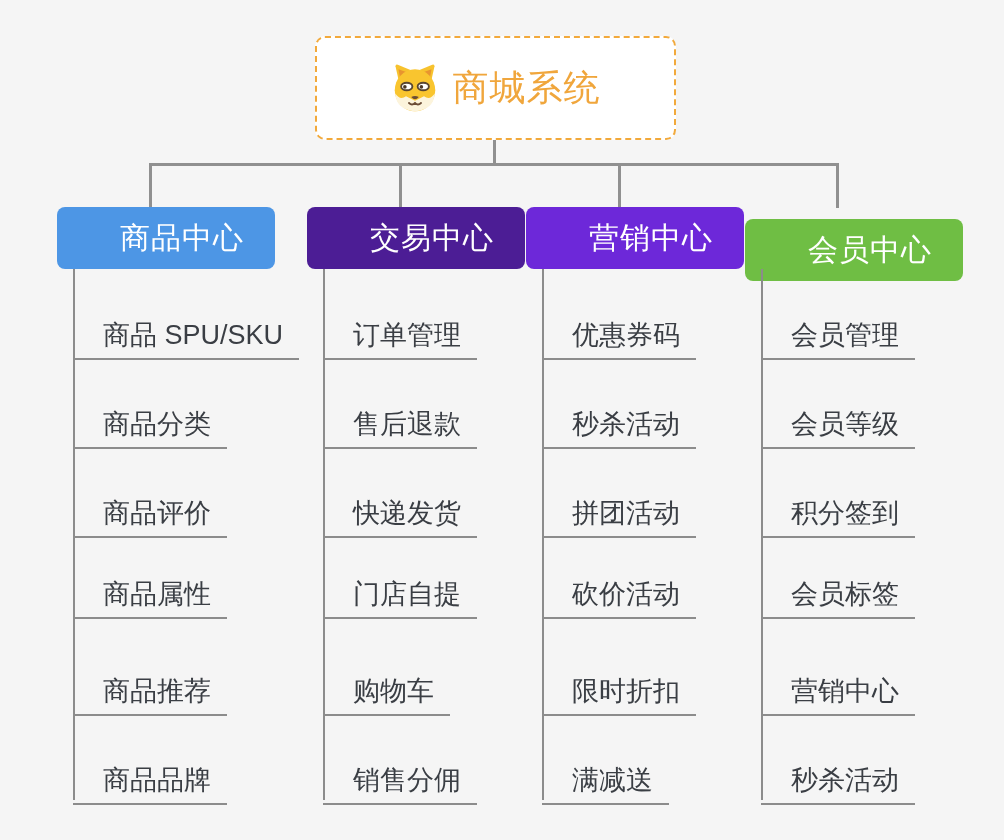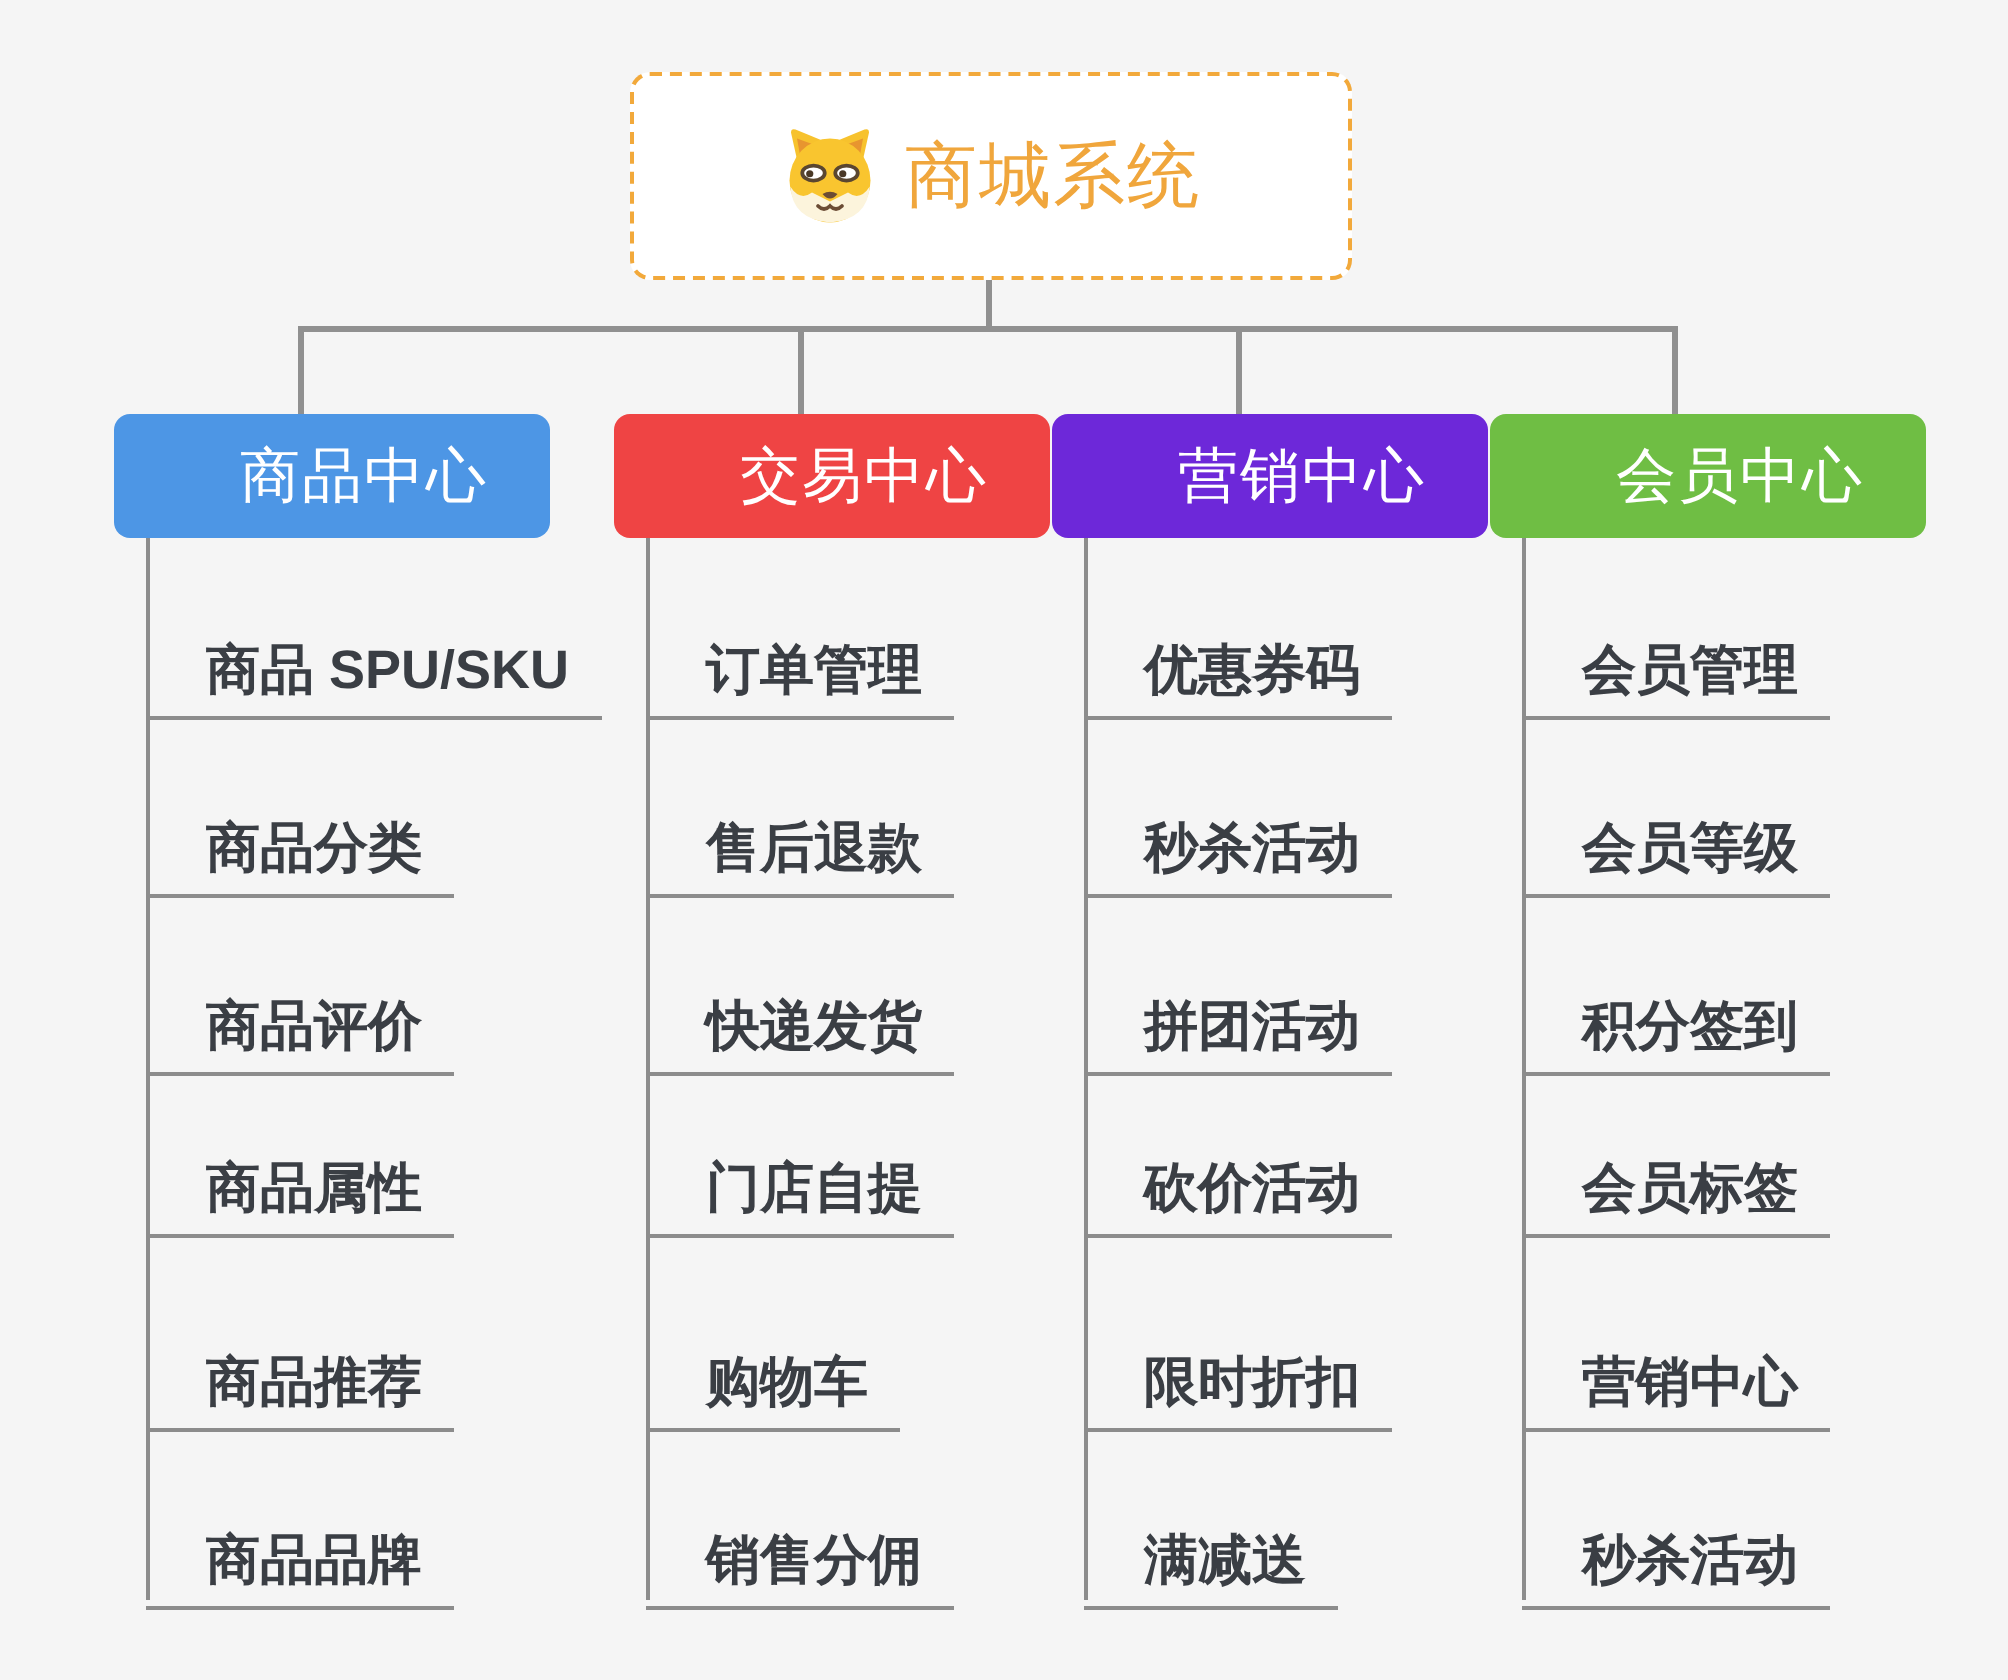--- a/index.html
+++ b/index.html
@@ -60,21 +60,21 @@
     color: #FFFFFF;
     font-size: 30px;
     letter-spacing: 1px;
     white-space: nowrap;
     cursor: pointer;
     padding-left: 32px;
   }
   .box-0 { left: 57px; }
   .box-1 { left: 307px; }
   .box-2 { left: 526px; }
-  .box-3 { left: 745px; }
+  .box-3 { left: 745px; margin-top: 12px; }
   
   .branch { position: absolute; top: 0; height: 840px; }
   .col-0 { left: 73px; }
   .col-1 { left: 323px; }
   .col-2 { left: 542px; }
   .col-3 { left: 761px; }
   .spine {
     position: absolute;
     left: 0; top: 269px;
     width: 2px; height: 531px;
@@ -86,21 +86,20 @@
     height: 44px;
     box-sizing: content-box;
     display: flex;
     align-items: flex-end;
     white-space: nowrap;
     padding: 0 16px 5px 30px;
     border-bottom: 2px solid #8C8C8C;
     font-size: 27px;
     color: #3A3E44;
     cursor: pointer;
-    font-weight: bold;
   }
   .r0 { top: 309px; }
   .r1 { top: 398px; }
   .r2 { top: 487px; }
   .r3 { top: 568px; }
   .r4 { top: 665px; }
   .r5 { top: 754px; }
 </style>
 <title>商城系统</title></head>
 <body>
@@ -126,21 +125,21 @@
       <ellipse cx="43" cy="31" rx="7.5" ry="5" fill="#FFFFFF" stroke="#5A4630" stroke-width="2.5"></ellipse>
       <circle cx="18.5" cy="31.5" r="2.4" fill="#4A3826"></circle>
       <circle cx="40.5" cy="31.5" r="2.4" fill="#4A3826"></circle>
       <path d="M27 45 Q32 42 37 45 Q32 51 27 45 Z" fill="#6B4C35"></path>
       <path d="M24 53 Q28 57 32 53 Q36 57 40 53" fill="none" stroke="#6B4C35" stroke-width="2.5" stroke-linecap="round"></path>
     </svg>
     <span class="root-title" style="color: rgb(240, 166, 60);">商城系统</span>
   </div>
 
   <div class="branch-box box-0" style="background: rgb(77, 150, 229);">商品中心</div>
-  <div class="branch-box box-1" style="background: #ef4444;">交易中心</div>
+  <div class="branch-box box-1" style="background: #4c1d95;">交易中心</div>
   <div class="branch-box box-2" style="background: #6d28d9; text-align: right;">营销中心</div>
   <div class="branch-box box-3" style="background: rgb(111, 190, 68);">会员中心</div>
 
   <div class="branch col-0">
     <div class="spine"></div>
     <div class="item r0">商品 SPU/SKU</div>
     <div class="item r1">商品分类</div>
     <div class="item r2">商品评价</div>
     <div class="item r3">商品属性</div>
     <div class="item r4">商品推荐</div>

